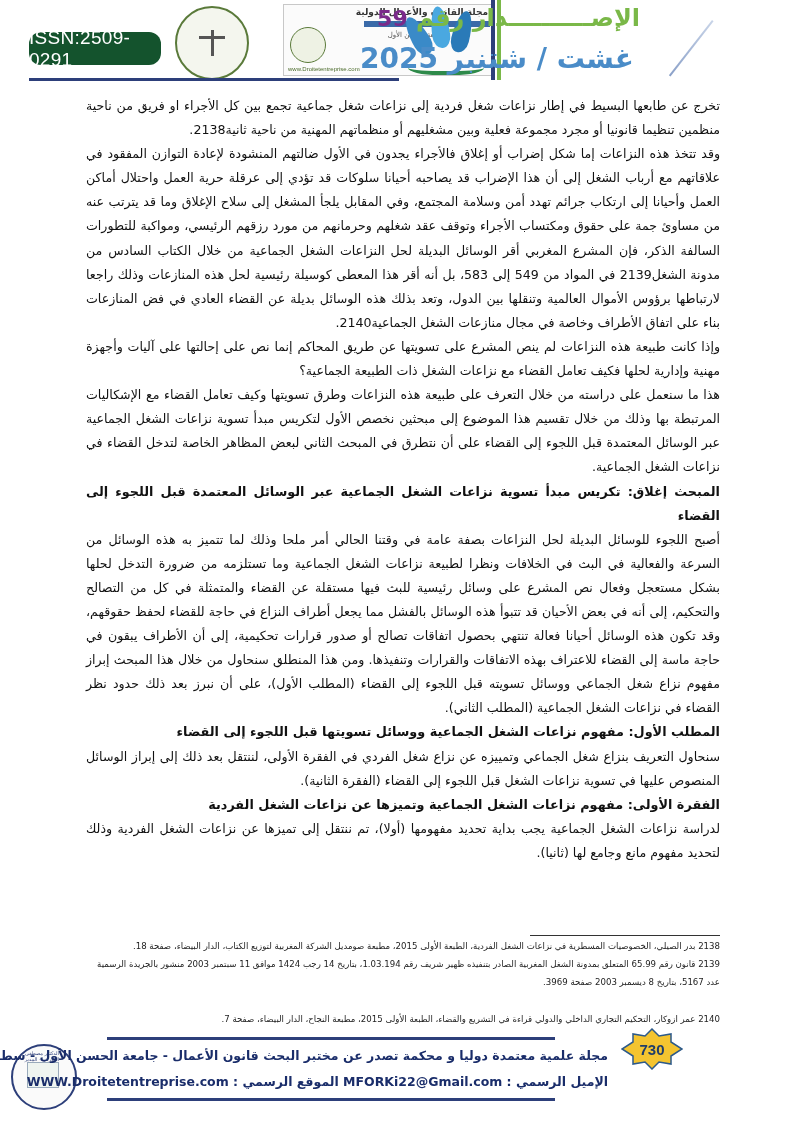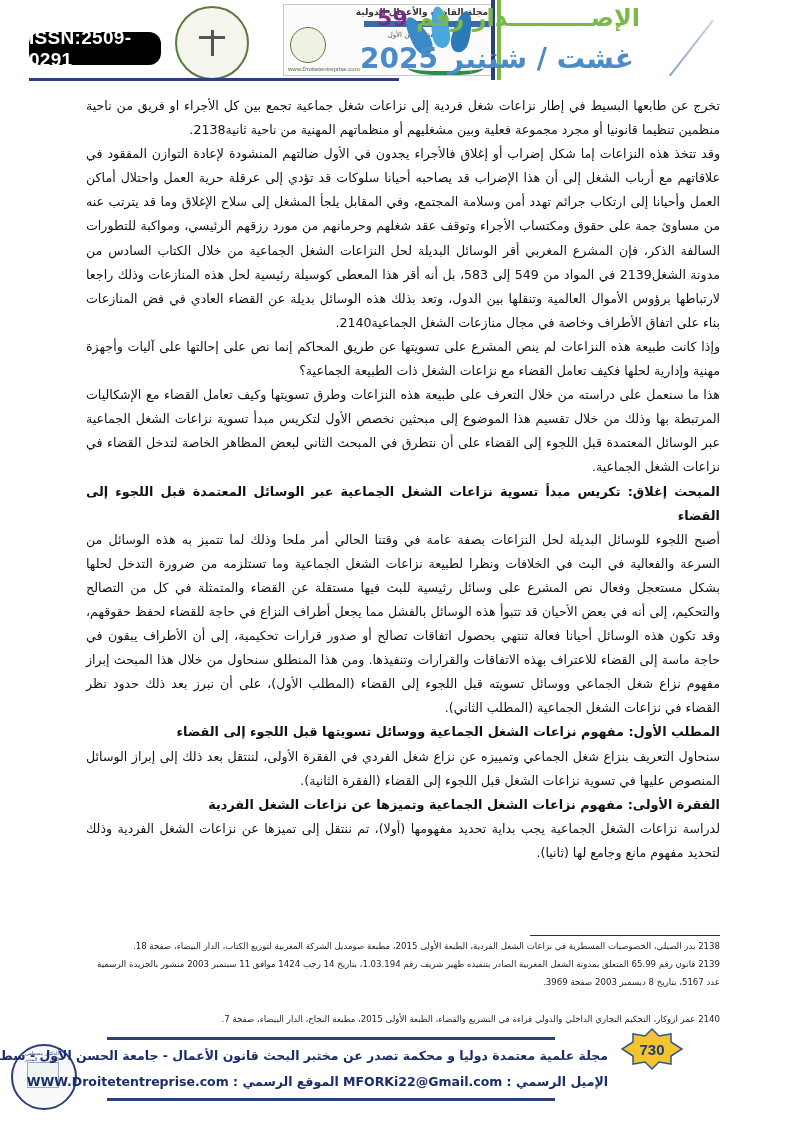--- a/index.html
+++ b/index.html
@@ -1,18 +1,18 @@
 <!DOCTYPE html>
 <html><head>
   <meta charset="utf-8">
   <style>
     html, body { margin:0; padding:0; background:#ffffff; }
     body { width:794px; height:1123px; position:relative; overflow:hidden; font-family:"DejaVu Sans", sans-serif; color:#111; }
     .header { position:absolute; left:0; top:0; width:794px; height:90px; }
-    .issn { position:absolute; left:29px; top:32px; width:132px; height:33px; border-radius:12px; background:#000000; color:#fff; font-family:"Liberation Sans", sans-serif; font-size:19px; font-weight:bold; display:flex; align-items:center; justify-content:center; letter-spacing:0.3px; }
+    .issn { position:absolute; left:29px; top:32px; width:132px; height:33px; border-radius:12px; background:#14532d; color:#fff; font-family:"Liberation Sans", sans-serif; font-size:19px; font-weight:normal; display:flex; align-items:center; justify-content:center; letter-spacing:0.3px; }
     .logo-lab { position:absolute; left:175px; top:6px; width:70px; height:70px; border-radius:50%; border:2px solid #5a7a3a; background:#f4f6ee; display:flex; align-items:center; justify-content:center; }
     .logo-lab .scale { width:26px; height:30px; position:relative; }
     .logo-lab .scale:before { content:""; position:absolute; left:12px; top:2px; width:3px; height:26px; background:#555; }
     .logo-lab .scale:after { content:""; position:absolute; left:0; top:8px; width:26px; height:3px; background:#555; }
     .journal-banner { position:absolute; left:283px; top:4px; width:210px; height:70px; border:1px solid #c8c8c8; background:#fbfbfb; }
     .journal-banner .jt { position:absolute; right:6px; top:2px; font-size:9px; font-weight:bold; color:#333; direction:rtl; }
     .journal-banner .jstrip { position:absolute; left:80px; right:4px; top:16px; height:6px; background:#3a6aa8; }
     .journal-banner .jweb { position:absolute; left:4px; bottom:3px; font-size:6px; color:#4a6a2a; font-family:"Liberation Sans", sans-serif; }
     .journal-banner .mini-logo { position:absolute; left:6px; top:22px; width:34px; height:34px; border-radius:50%; border:1px solid #5a7a3a; background:#eef2e4; }
     .journal-banner .uni { position:absolute; left:60px; top:26px; width:100px; font-size:7px; color:#555; direction:rtl; text-align:right; }

